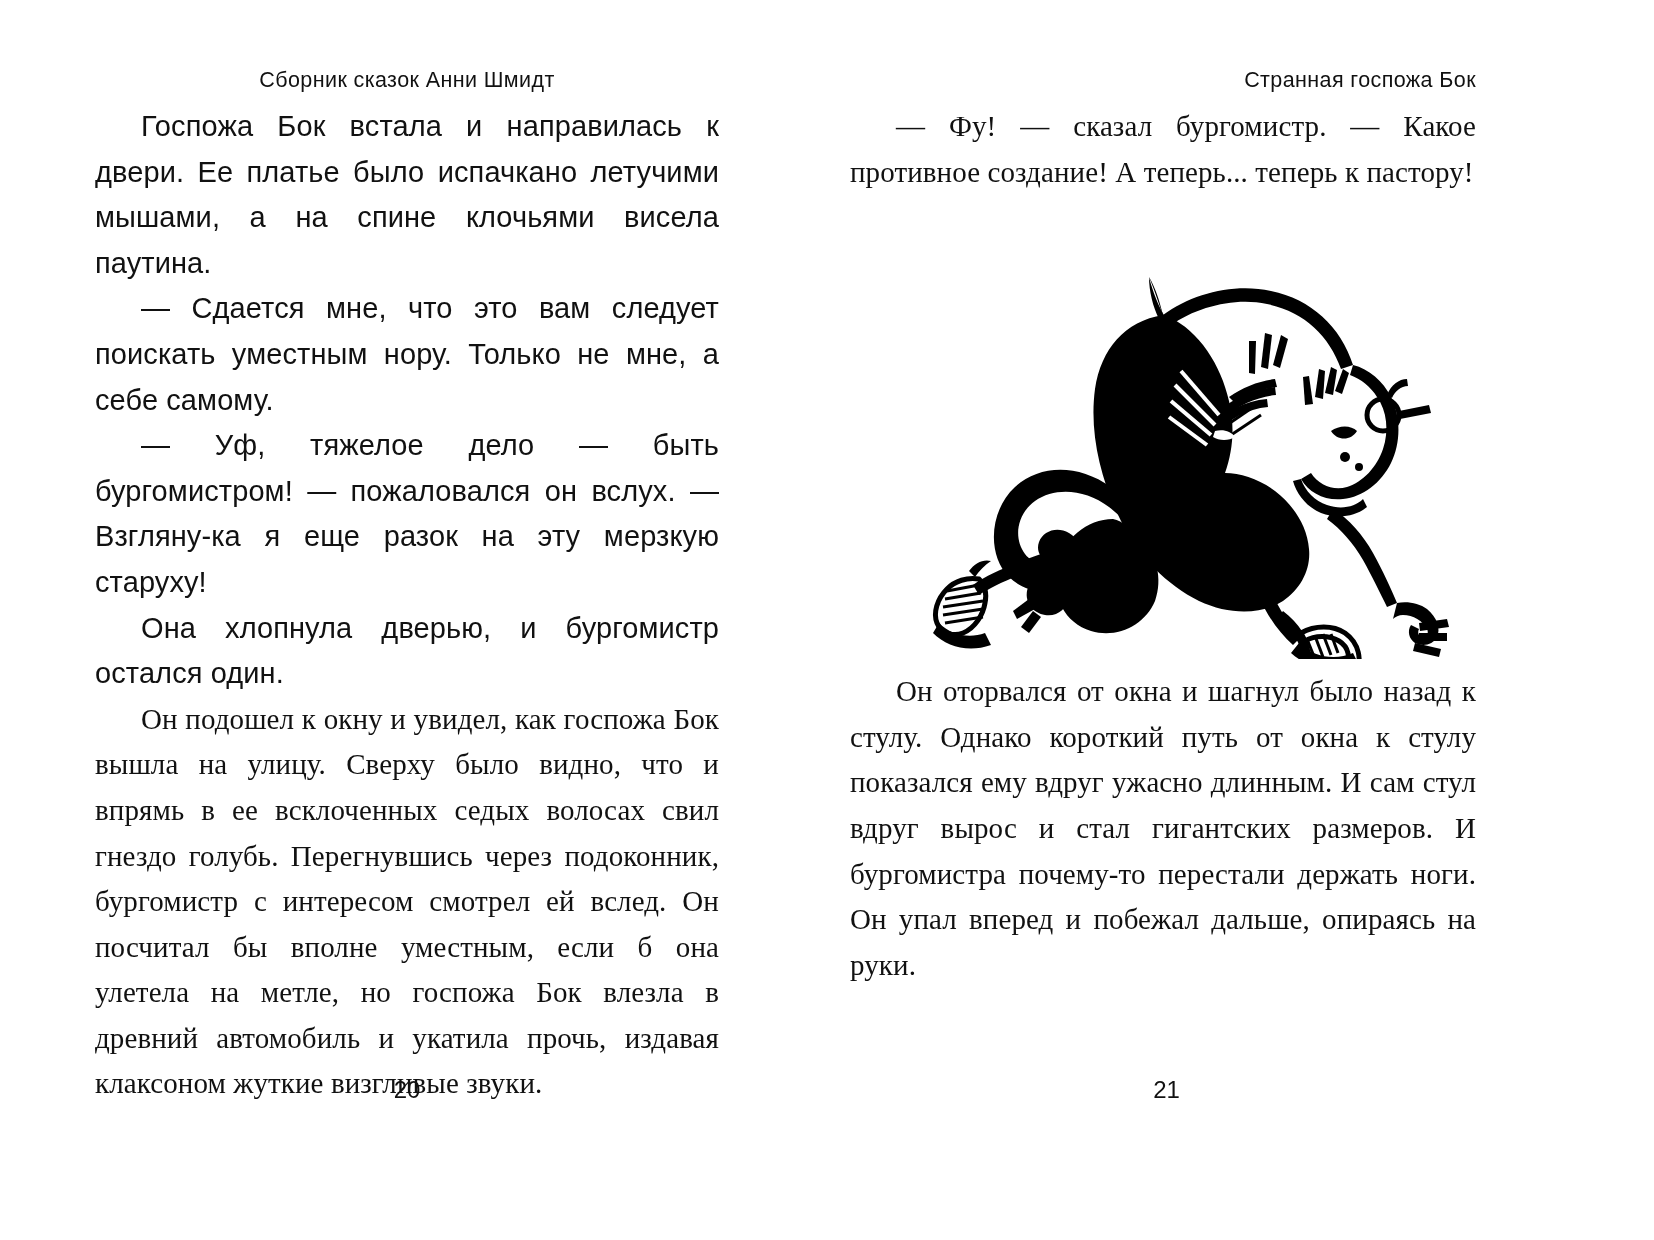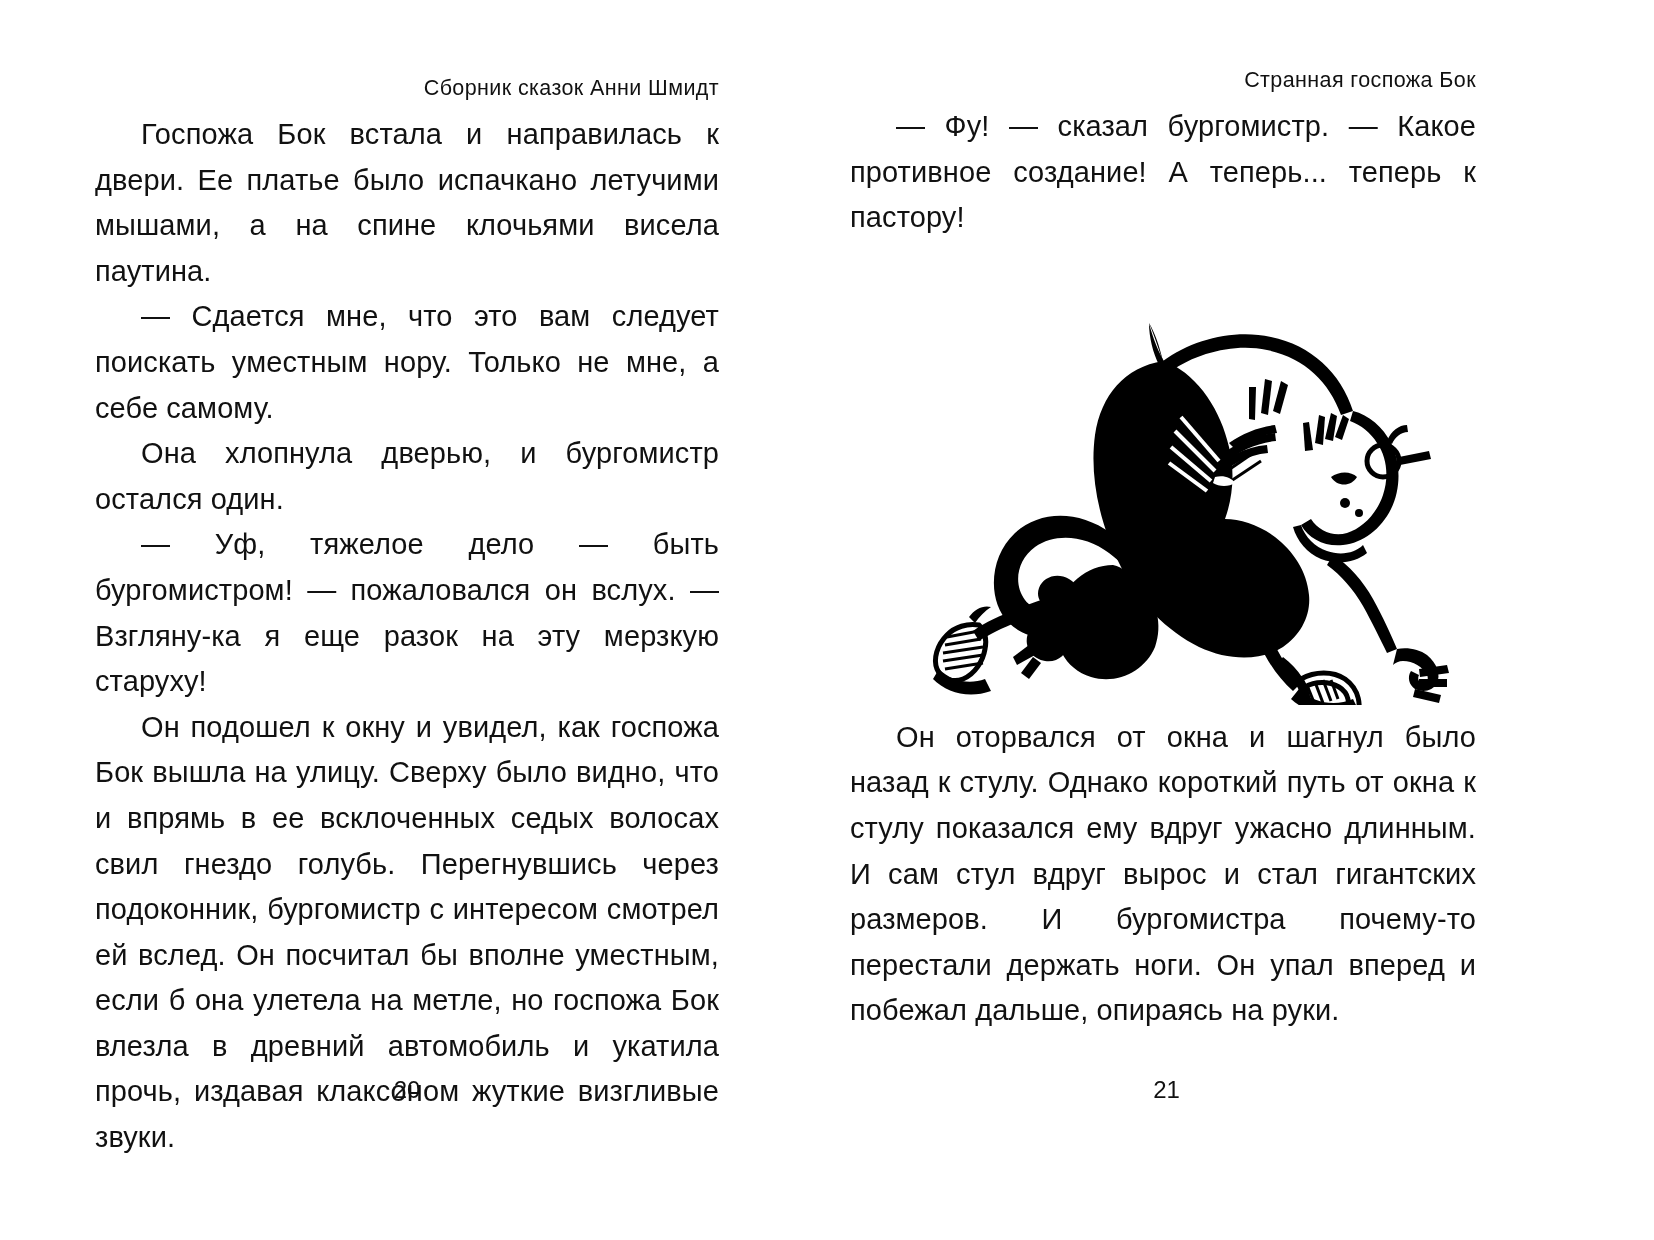--- a/index.html
+++ b/index.html
@@ -41,40 +41,41 @@
   .page-right { padding: 70px 178px 0 23px; }
 
   .running-head {
     font-size: 21.5px;
     letter-spacing: 0.4px;
     line-height: 1;
     height: 34px;
     white-space: nowrap;
     color: #111111;
   }
-  .rh-left  { text-align: right; margin-top: 8px; }
+  .rh-left  { text-align: center; }
   .rh-right { text-align: right; }
 
   .body-col {
     flex: 0 0 auto;
     width: 100%;
   }
 
   p.para {
     margin: 0;
     text-indent: 46px;
     text-align: justify;
     font-size: 29px;
     line-height: 45.6px;
     letter-spacing: 0.1px;
     hyphens: manual;
     -webkit-hyphens: manual;
   }
   p.para.last-flush {
     text-align-last: left;
+    font-family: Liberation Serif, serif;
   }
 
   .figure {
     width: 100%;
     height: 452px;
     margin: 18px 0 4px 0;
     display: flex;
     align-items: center;
     justify-content: center;
   }
@@ -100,22 +101,22 @@
 
 <div class="spread">
 
   <div class="page page-left">
 
     <div class="running-head rh-left">Сборник сказок Анни Шмидт</div>
 
     <div class="body-col">
       <p class="para">Госпожа Бок встала и направилась к двери. Ее платье было испачкано летучими мышами, а на спине клочьями висела паутина.</p>
       <p class="para">— Сдается мне, что это вам следует поискать уместным нору. Только не мне, а себе самому.</p>
+      <p class="para">— Уф, тяжелое дело — быть бургомистром! — пожаловался он вслух. — Взгляну-ка я еще разок на эту мерзкую старуху!</p>
       <p class="para">Она хлопнула дверью, и бургомистр остался один.</p>
-      <p class="para">— Уф, тяжелое дело — быть бургомистром! — пожаловался он вслух. — Взгляну-ка я еще разок на эту мерзкую старуху!</p>
       <p class="para last-flush">Он подошел к окну и увидел, как госпожа Бок вышла на улицу. Сверху было видно, что и впрямь в ее всклоченных седых волосах свил гнездо голубь. Перегнувшись через подоконник, бургомистр с интересом смотрел ей вслед. Он посчитал бы вполне уместным, если б она улетела на метле, но госпожа Бок влезла в древний автомобиль и укатила прочь, издавая клаксоном жуткие визгливые звуки.</p>
     </div>
 
     <div class="spacer"></div>
 
     <div class="folio folio-left">20</div>
   </div>
 
   <div class="page page-right">
 

